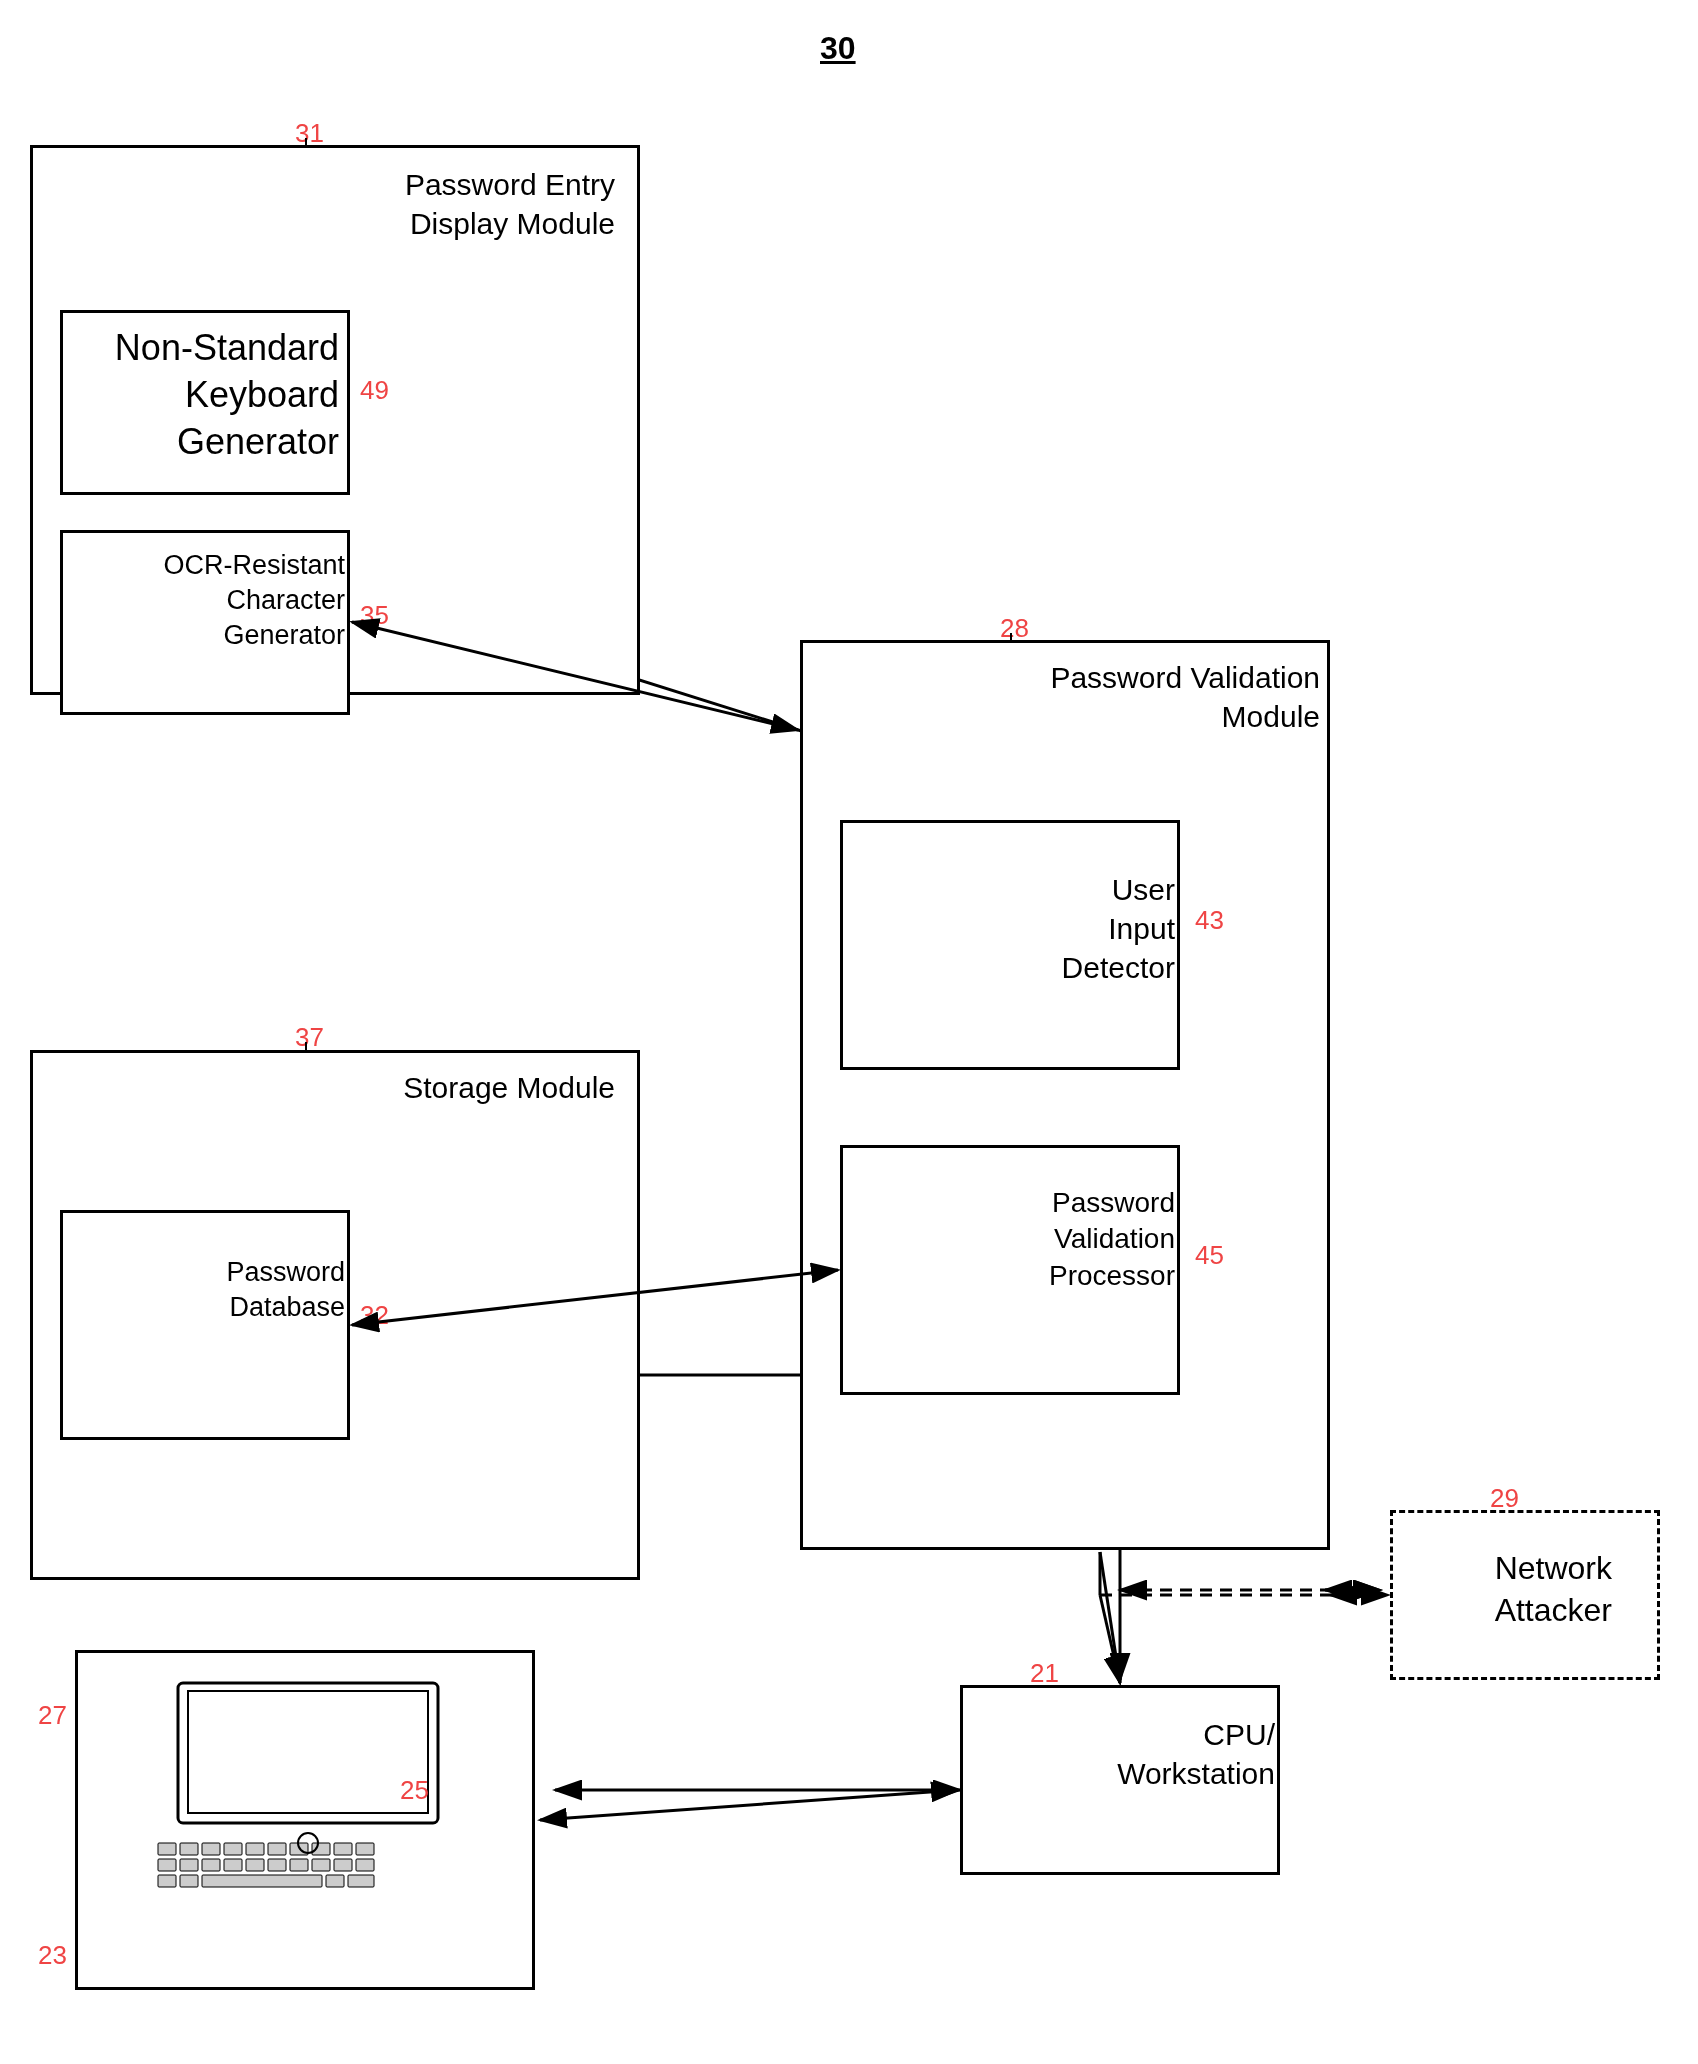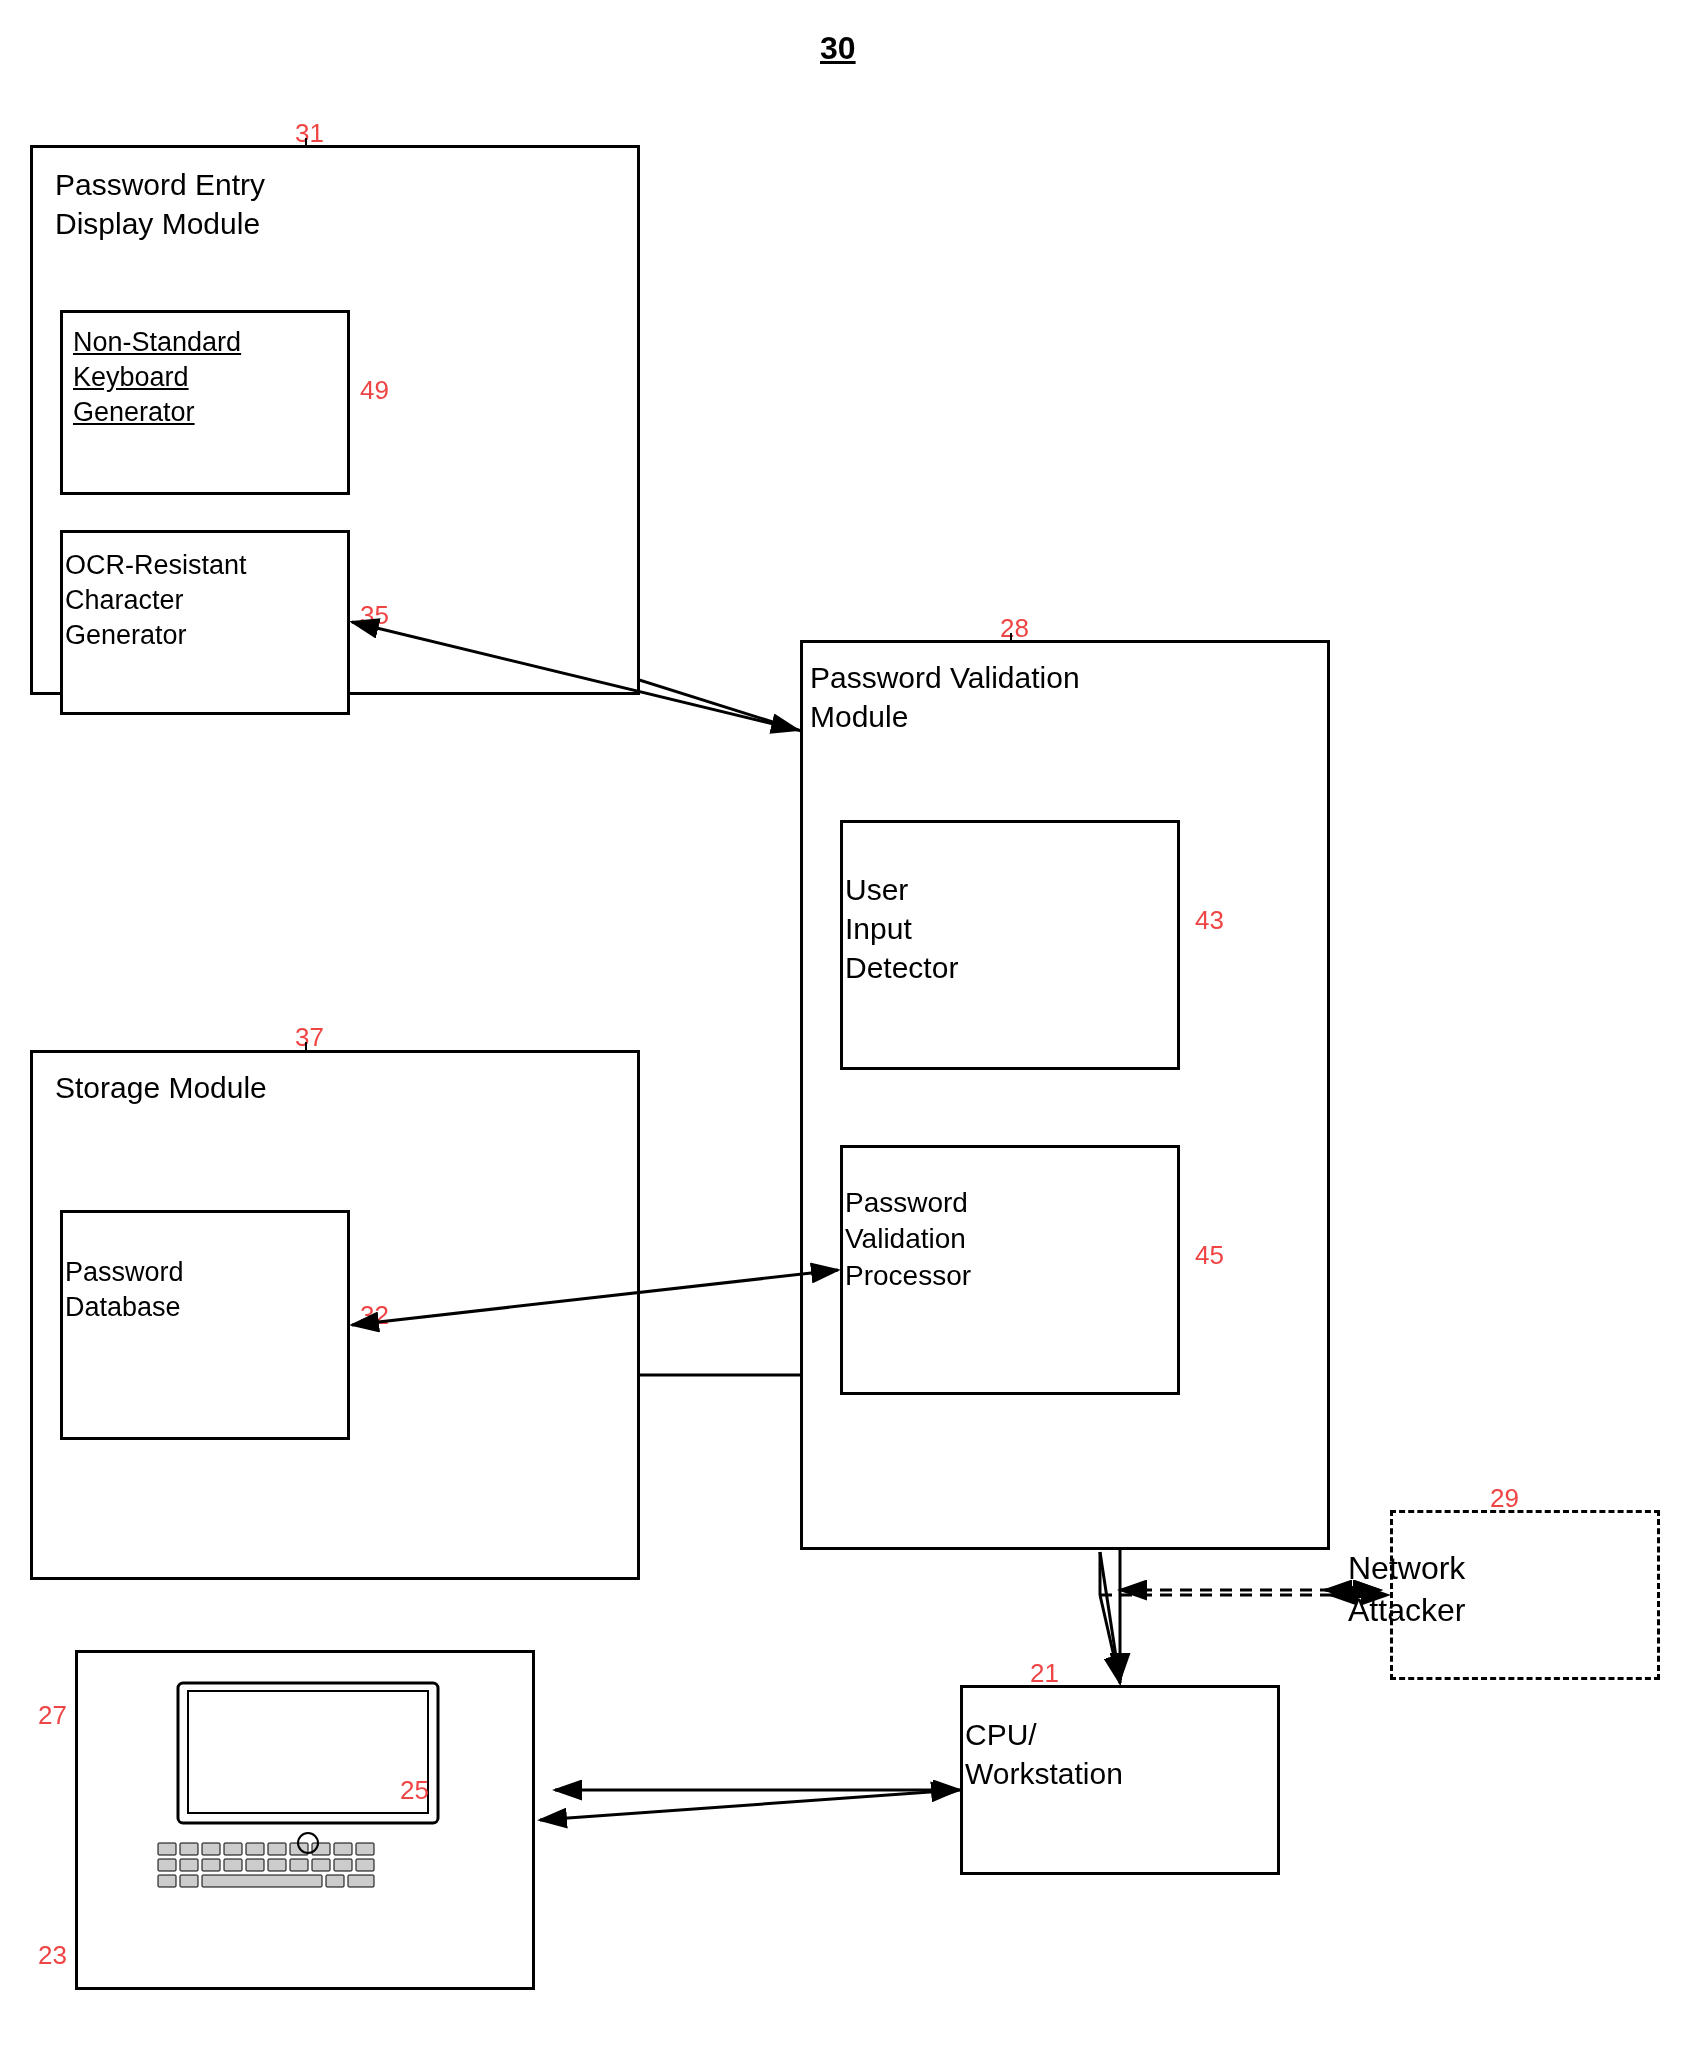--- a/index.html
+++ b/index.html
@@ -23,21 +23,21 @@
       background: #fff;
     }
     .box-dashed {
       position: absolute;
       border: 3px dashed #000;
       background: #fff;
     }
     .box-title {
       position: absolute;
       font-size: 30px;
-      text-align: left;
+      text-align: right;
       color: #000;
       line-height: 1.3;
     }
     .ref-num {
       position: absolute;
       font-size: 26px;
       color: #ef4444;
     }
     
     svg.arrows {
@@ -105,21 +105,21 @@
   <div class="box-title" style="left:55px; top:165px; width:560px;">
     Password Entry<br>Display Module
   </div>
 
   <div class="ref-num" style="left:295px; top:118px;">31</div>
 
   <div style="position:absolute; left:305px; top:138px; width:2px; height:10px; background:#000;"></div>
 
   <div class="box" style="left:60px; top:310px; width:290px; height:185px;">
   </div>
-  <div class="box-title" style="left:73px; top:325px; width:280px; font-size:27px;text-decoration:underline;">
+  <div class="box-title" style="left:59px; top:325px; width:280px; font-size:36px;">
     Non-Standard<br>Keyboard<br>Generator
   </div>
 
   <div class="ref-num" style="left:360px; top:375px;">49</div>
 
   <div class="box" style="left:60px; top:530px; width:290px; height:185px;">
   </div>
   <div class="box-title" style="left:65px; top:548px; width:280px; font-size:27px;">
     OCR-Resistant<br>Character<br>Generator
   </div>

